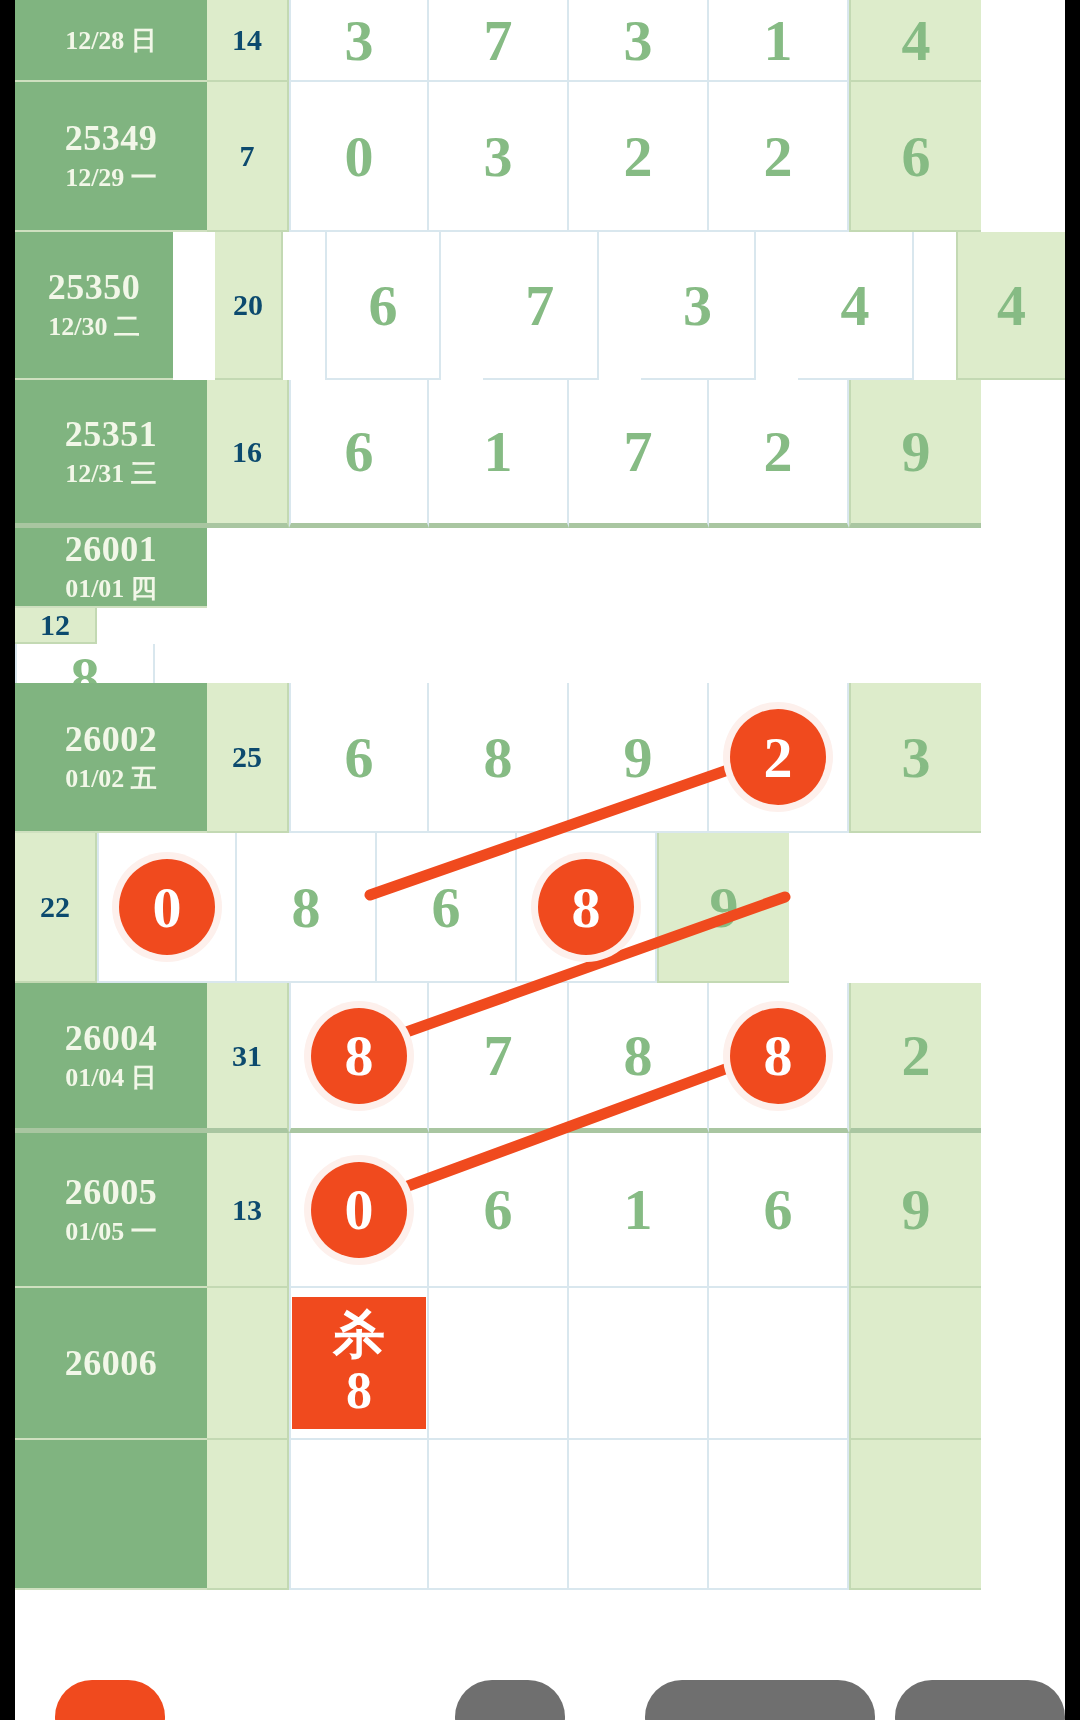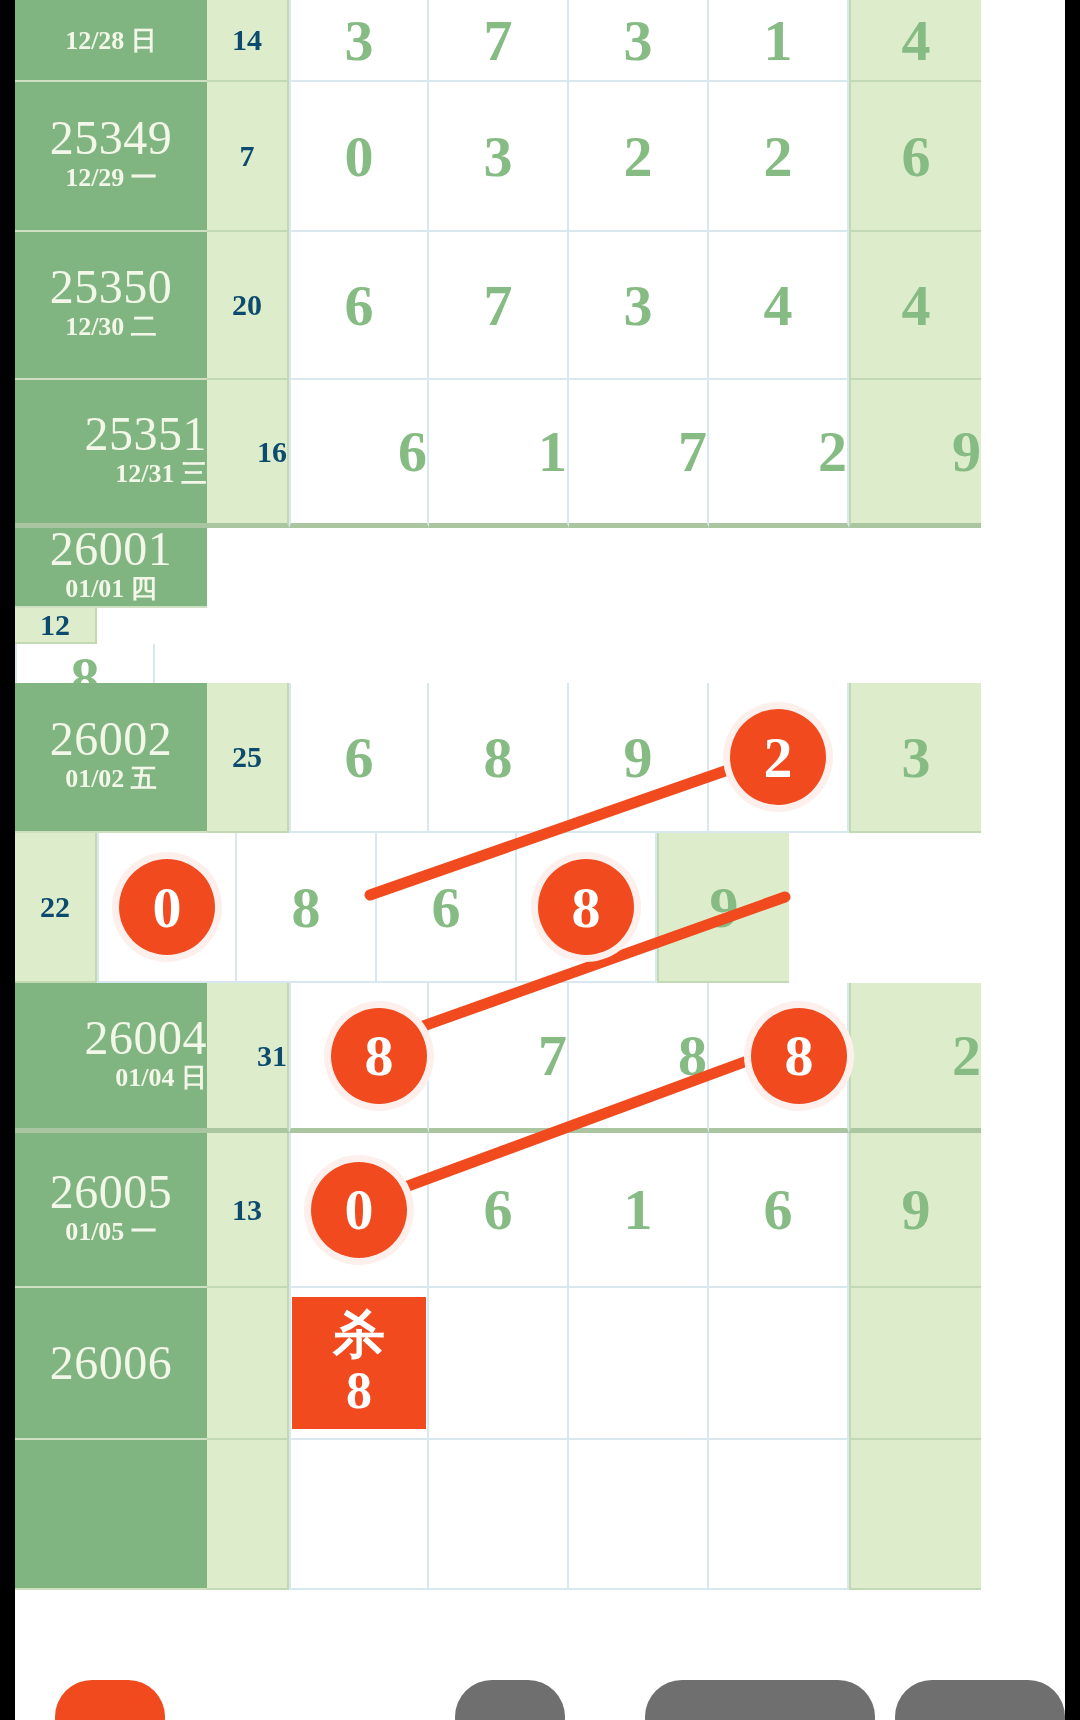--- a/index.html
+++ b/index.html
@@ -55,22 +55,22 @@
     position: relative;
   }
 
   
   .c-issue {
     background: #80b480;
     color: #f2f7e8;
     border-bottom: 2px solid #cfe0c0;
   }
   .issue-no {
-    font-size: 48px;
-    font-weight: normal;
+    font-size: 36px;
+    font-weight: bold;
     letter-spacing: 0.5px;
     line-height: 42px;
   }
   .issue-date {
     font-size: 26px;
     font-weight: bold;
     line-height: 34px;
     margin-top: 2px;
   }
 
@@ -99,21 +99,21 @@
   .c-last {
     background: #ddeccb;
     color: #86bb84;
     font-size: 58px;
     font-weight: bold;
     border-bottom: 2px solid #c3d9b3;
     border-left: 2px solid #c3d9b3;
   }
 
   
-  .row.group-end .cell { border-bottom-width: 5px; border-bottom-color: #a9c6a1; align-items: flex-end; }
+  .row.group-end .cell { border-bottom-width: 5px; border-bottom-color: #a9c6a1; }
   .row.group-end .c-d { border-bottom-color: #a9c6a1; }
   .row.group-end .c-last { border-bottom-color: #a9c6a1; }
 
   
   .circle {
     width: 96px;
     height: 96px;
     border-radius: 50%;
     background: #f04a1e;
     color: #ffffff;
@@ -214,21 +214,21 @@
           <div>3</div>
         </div>
         <div class="cell c-d">
           <div>2</div>
         </div>
         <div class="cell c-d">
           <div>2</div>
         </div>
         <div class="cell c-last">6</div>
       </div>
-      <div class="row" style="height: 148px;">
+      <div class="row" style="height: 148px; gap: 42px;">
         <div class="cell c-issue">
           <div class="issue-no">25350</div>
           <div class="issue-date">12/30 二</div>
         </div>
         <div class="cell c-sum">20</div>
         <div class="cell c-d first">
           <div>6</div>
         </div>
         <div class="cell c-d">
           <div>7</div>

